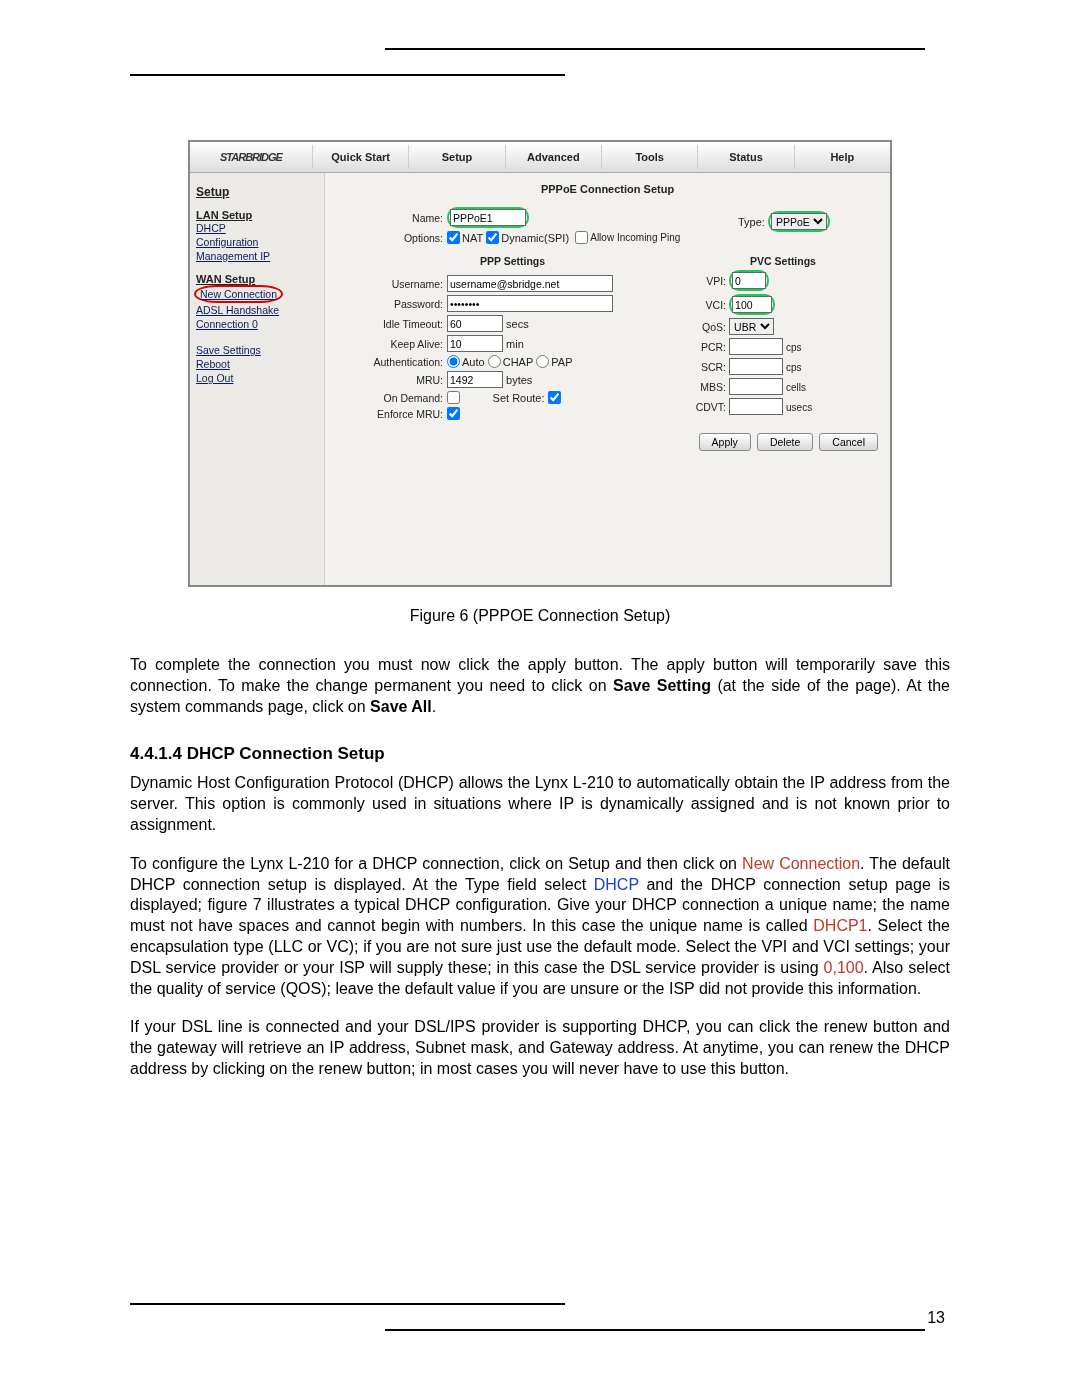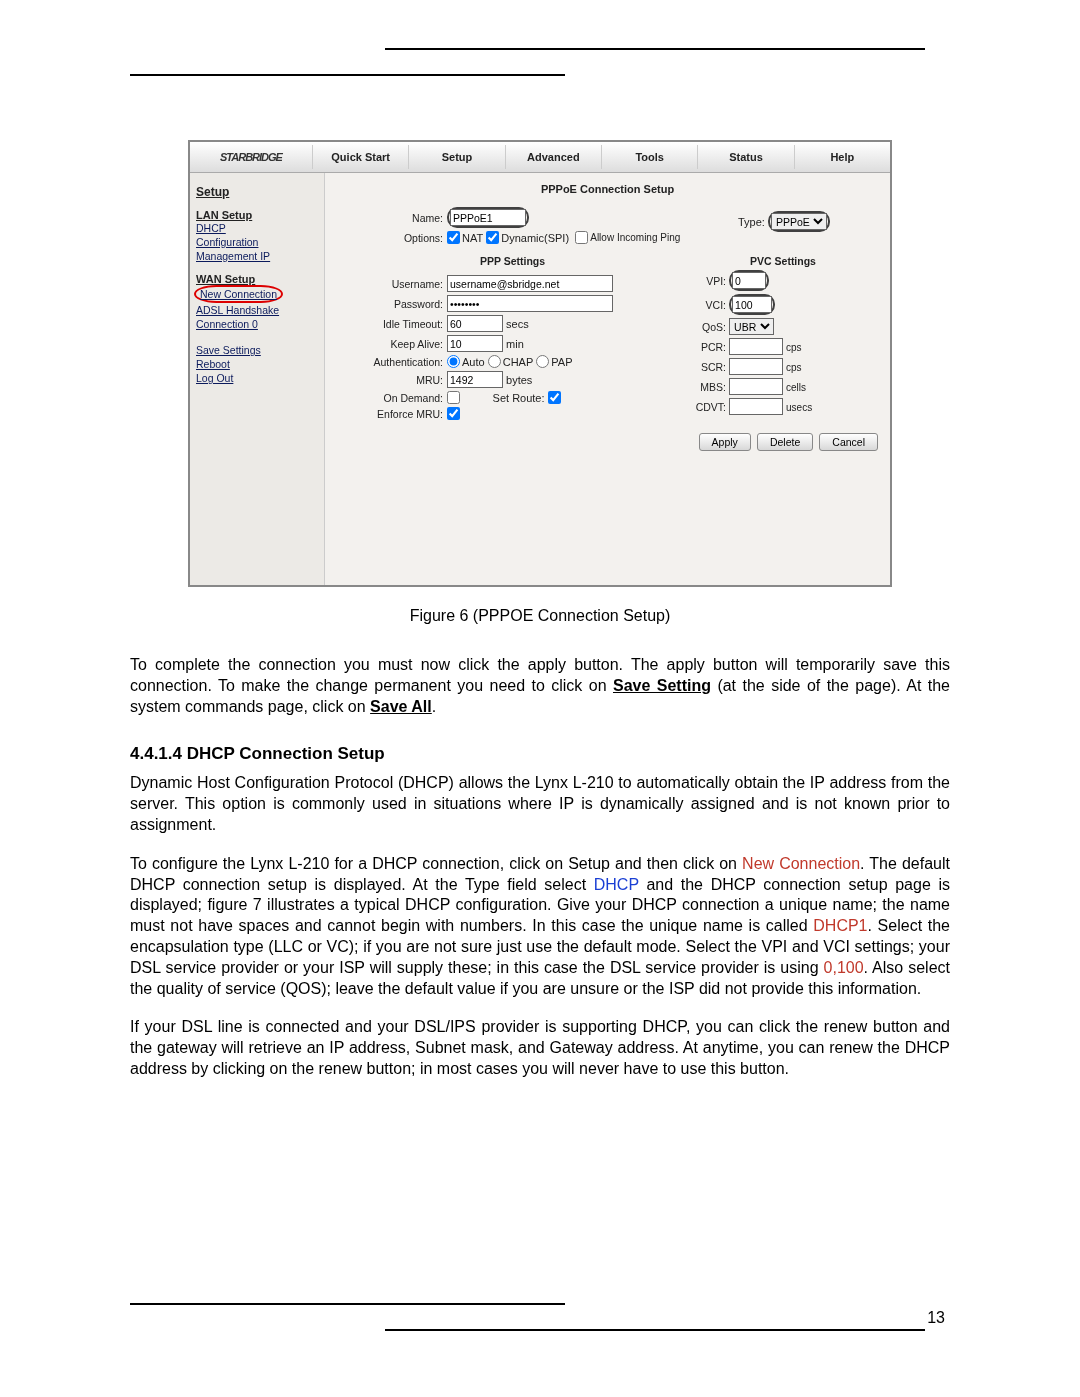--- a/index.html
+++ b/index.html
@@ -29,26 +29,26 @@
   select { border:1px solid #666; font-size:10.5px; height:17px;}
   .col-ppp { flex:1; }
   .col-pvc { width:190px; }
   .cols { display:flex; margin-top:8px;}
   .col-title { text-align:center; font-weight:bold; font-size:10.5px; margin-bottom:8px;}
   .pvc .lbl { width:38px; text-align:right; display:inline-block; font-size:10.5px;}
   .pvc .unit { font-size:10px; margin-left:3px;text-align:center;}
   .pvc div { margin-bottom:3px;}
   .btns { text-align:right; margin-top:10px;}
   .btns button { background:linear-gradient(#fff,#d8d8d8); border:1px solid #888; border-radius:3px; font-size:10.5px; padding:2px 12px; margin-left:3px; cursor:pointer;}
-  .red-oval { border:2px solid #404040; border-radius:10px; display:inline-block; padding:0 1px; }
+  .red-oval { border:2px solid #22c55e; border-radius:10px; display:inline-block; padding:0 1px; }
   .fig-caption { text-align:center; font-size:16px; margin-top:20px; }
 
   .body-text { font-size:16px; line-height:1.3; text-align:justify; margin-top:30px;}
   .body-text p { margin:0 0 18px 0;}
-  .body-text b { font-weight:bold;text-decoration:underline;}
+  .body-text b { font-weight:bold;}
   .body-text .red { color:#c0392b;}
   .body-text .blue { color:#1a3fd4;}
   .section-hdr { font-weight:bold; font-size:17px; margin-top:26px; margin-bottom:8px;}
   input[type=checkbox], input[type=radio]{ margin:0 2px 0 0; vertical-align:middle;}
 </style>
 </head>
 <body>
 
 <div class="page">
   <div class="hr-top-right"></div>

